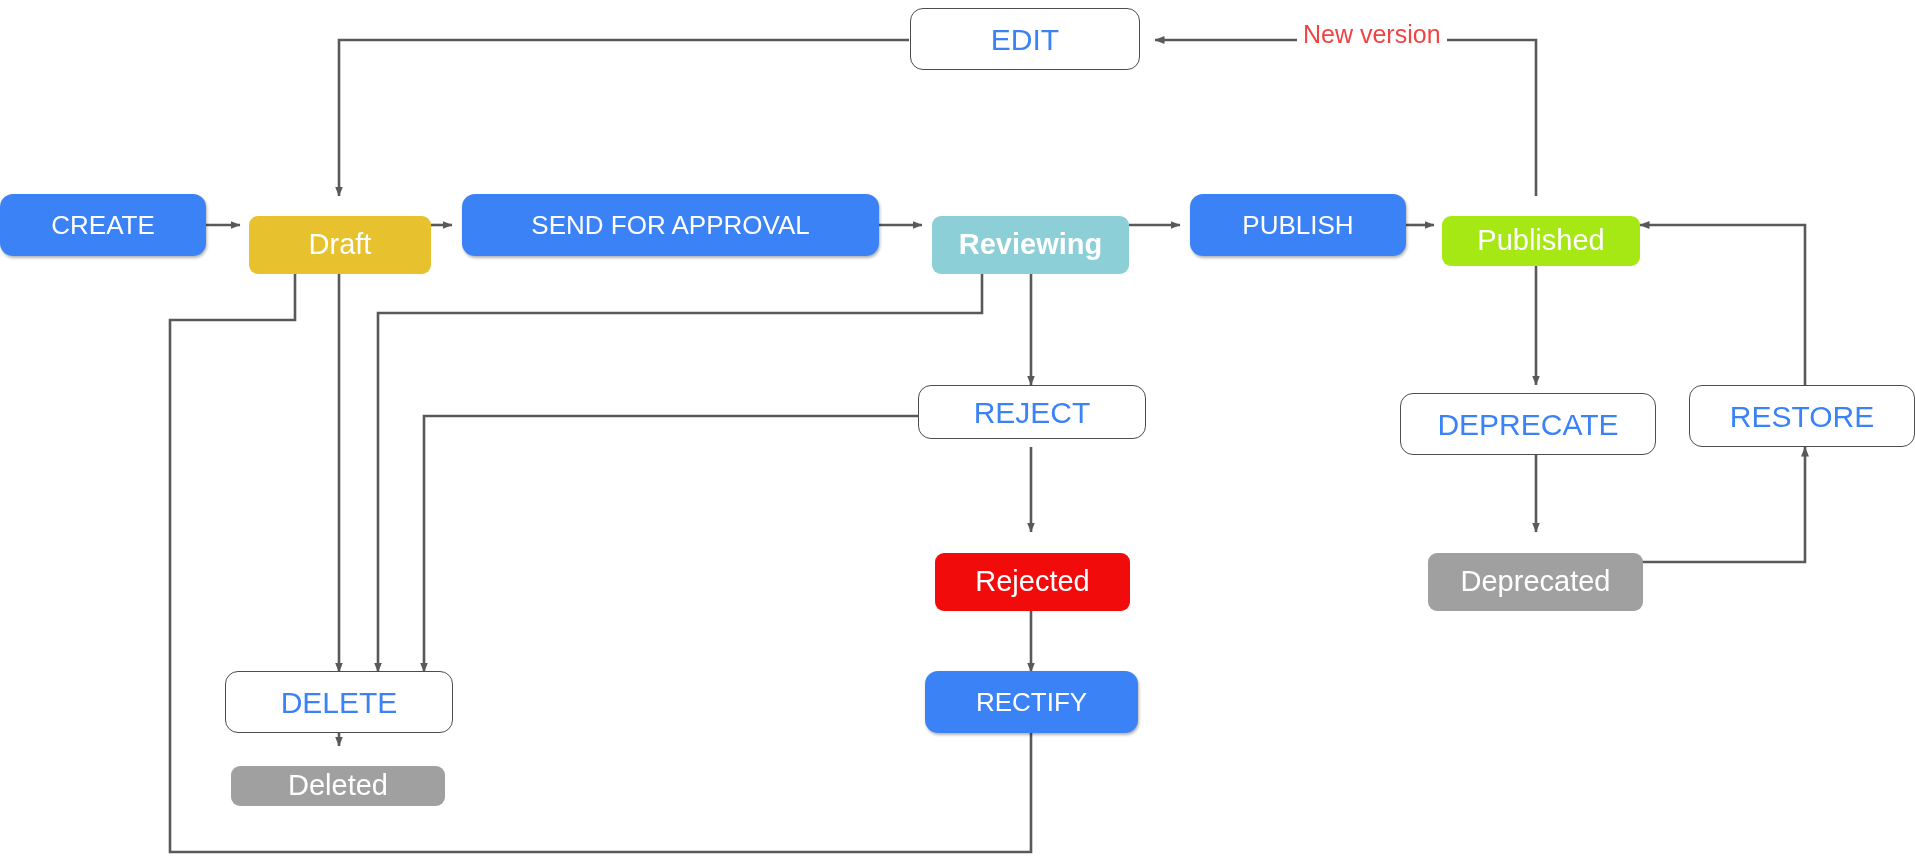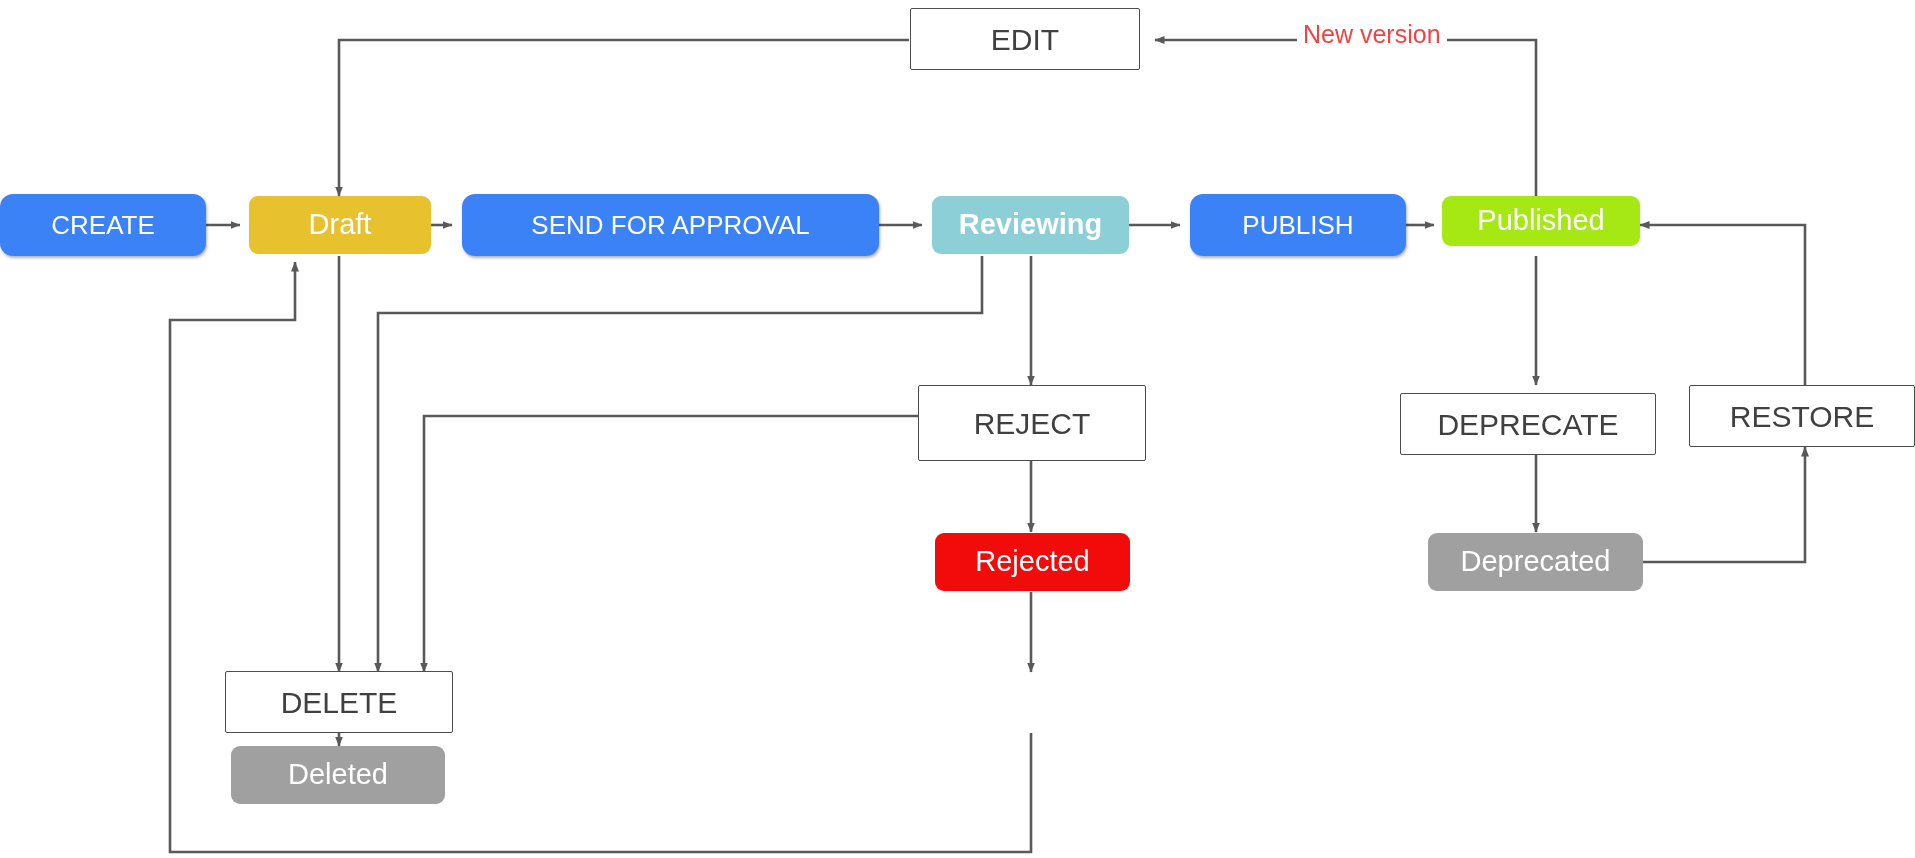--- a/index.html
+++ b/index.html
@@ -4,23 +4,23 @@
 <style>
   html,body{margin:0;padding:0;background:#ffffff;}
   body{width:1915px;height:858px;overflow:hidden;
        font-family:"Liberation Sans","DejaVu Sans",sans-serif;}
   #stage{position:relative;width:1915px;height:858px;background:#fff;}
   svg#edges{position:absolute;left:0;top:0;width:1915px;height:858px;}
   .node{position:absolute;display:flex;align-items:center;justify-content:center;
         box-sizing:border-box;text-align:center;line-height:1.1;white-space:nowrap;}
   .action{background:#3b82f6;color:#ffffff;font-size:26px;border-radius:13px;
           box-shadow:1px 2px 3px rgba(0,0,0,.30);}
-  .transition{background:#ffffff;color:#404040;font-size:30px;border:1.6px solid #4d4d4d;
-              border-radius:2px;}
-  .state{color:#ffffff;font-size:29px;border-radius:9px;}
+  .transition{background:#ffffff;color:#3b82f6;font-size:30px;border:1.6px solid #4d4d4d;
+              border-radius:13px;}
+  .state{color:#ffffff;font-size:29px;border-radius:9px;margin-top:20px;}
   .state-draft{background:#e8c22e;}
   .state-reviewing{background:#8ccfd7;font-weight:bold;}
   .state-published{background:#a6e814;}
   .state-rejected{background:#f20b0b;}
   .state-grey{background:#a0a0a0;}
   .edge-label{position:absolute;font-size:25px;color:#ef4444;white-space:nowrap;
               background:#fff;padding:0 6px;}
 </style>
 </head>
 <body>
@@ -96,21 +96,21 @@
   </div>
 
   <div class="node action" style="left:1190px;top:194px;width:216px;height:62px;">
     <span>PUBLISH</span>
   </div>
 
   <div class="node state state-published" style="left:1442px;top:196px;width:198px;height:50px;">
     <span>Published</span>
   </div>
 
-  <div class="node transition" style="left:918px;top:385px;width:228px;height:76px;">
+  <div class="node transition" style="left:918px;top:385px;width:228px;height:54px;">
     <span>REJECT</span>
   </div>
 
   <div class="node transition" style="left:1400px;top:393px;width:256px;height:62px;">
     <span>DEPRECATE</span>
   </div>
 
   <div class="node transition" style="left:1689px;top:385px;width:226px;height:62px;">
     <span>RESTORE</span>
   </div>
@@ -120,22 +120,25 @@
   </div>
 
   <div class="node state state-grey" style="left:1428px;top:533px;width:215px;height:58px;">
     <span>Deprecated</span>
   </div>
 
   <div class="node transition" style="left:225px;top:671px;width:228px;height:62px;">
     <span>DELETE</span>
   </div>
 
+  <div class="node action" style="left:925px;top:671px;width:213px;height:62px;">
+    <span>RECTIFY</span>
+  </div>
 
-  <div class="node state state-grey" style="left:231px;top:746px;width:214px;height:58px;">
+  <div class="node state state-grey" style="left:231px;top:746px;width:214px;height:40px;">
     <span>Deleted</span>
   </div>
 
   <div class="edge-label" style="left:1297px;top:20px;">
     <span>New version</span>
   </div>
 
 </div>
 
 </body></html>

